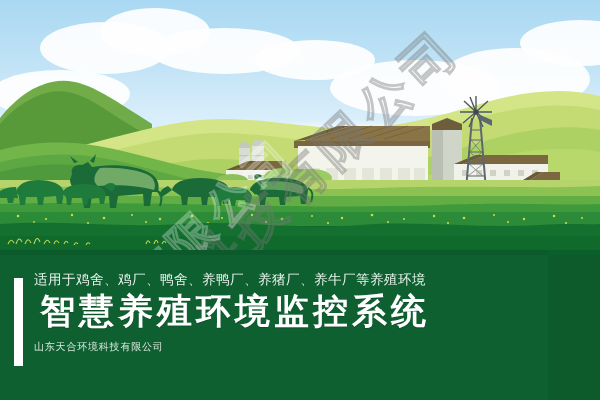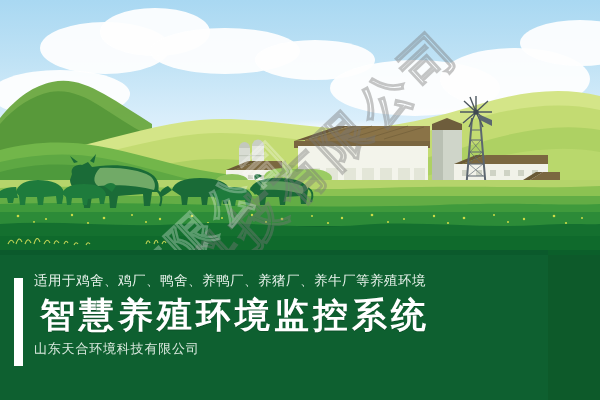--- a/index.html
+++ b/index.html
@@ -48,41 +48,42 @@
     transform-origin:left top;
   }
   .wm1{left:88px;top:330px;transform:rotate(-43deg);}
   .wm2{left:-36px;top:408px;transform:rotate(-43deg);font-size:46px;
        -webkit-text-stroke:1px rgba(255,255,255,0.30);}
 
   
   .banner{
     position:absolute;left:0;top:250px;width:548px;height:150px;
     background:#0e6030;
+    font-family:Liberation Mono, monospace;
   }
   .banner-top-edge{
     position:absolute;left:0;top:0;width:600px;height:5px;
     background:#0a5529;opacity:.55;
   }
   .accent-bar{
     position:absolute;left:14px;top:28px;width:9px;height:88px;
     background:#ffffff;
   }
   .txt-block{position:absolute;left:34px;top:24px;width:540px;}
   .subtitle{
     font-size:13.5px;color:#e9f3ec;letter-spacing:.5px;line-height:1;
     white-space:nowrap;margin:0 0 7px 0;font-weight:400;
   }
   .title{
     font-size:35px;line-height:1.12;color:#ffffff;font-weight:700;
     letter-spacing:4px;white-space:nowrap;margin:6px;
     text-shadow:0 1px 0 rgba(0,0,0,.18);
   }
   .company{
-    font-size:13px;color:#dbe9df;letter-spacing:.8px;margin:2px 0 0 0;
+    font-size:10px;color:#dbe9df;letter-spacing:.8px;margin:2px 0 0 0;
     white-space:nowrap;font-weight:400;
   }
 </style>
 </head>
 <body>
 
 <div id="poster">
 
   <div class="sky"></div>
 

